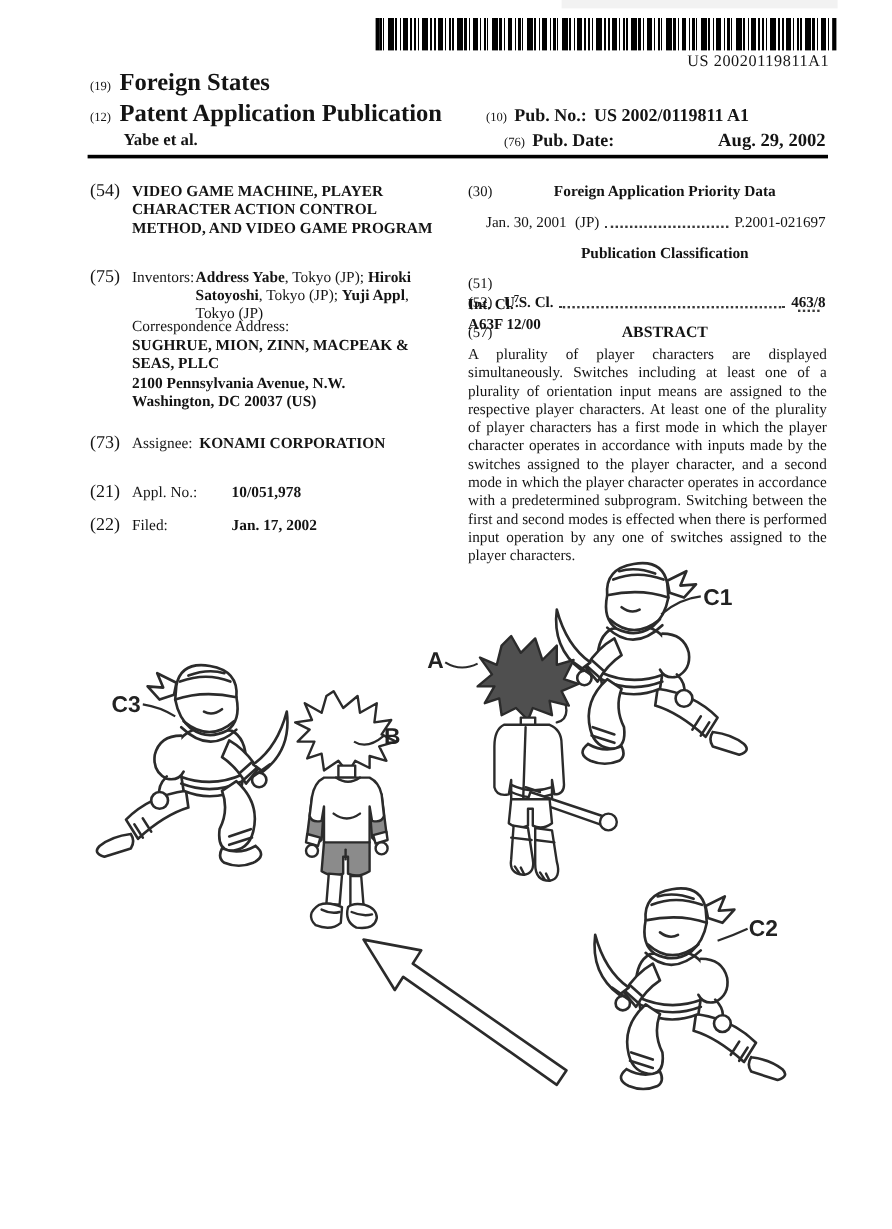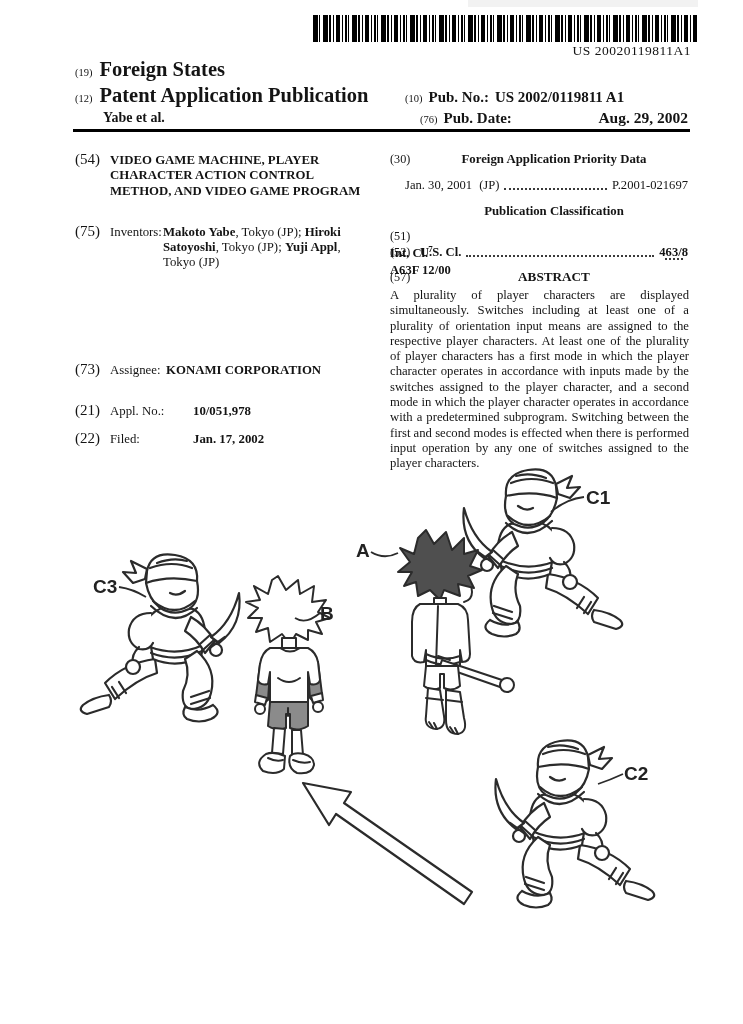--- a/index.html
+++ b/index.html
@@ -86,23 +86,30 @@
   <div class="abs rule" style="left:73px; top:129px; width:617px; height:3px;"></div>
 
   <div class="numrow" style="left:75px; top:151px; width:290px;">
     <span class="num">(54)</span>
     <span class="title-text">VIDEO GAME MACHINE, PLAYER CHARACTER ACTION CONTROL METHOD, AND VIDEO GAME PROGRAM</span>
   </div>
 
   <div class="numrow" style="left:75px; top:223px; width:300px;">
     <span class="num">(75)</span>
     <span class="inv-label">Inventors:</span>
-    <span class="inv-value"><span style="font-weight: bold;">Makoto Yabe</span><span>, Tokyo (JP); </span><span style="font-weight: bold;">Hiroki Satoyoshi</span><span>, Tokyo (JP); </span><span style="font-weight: bold;">Yuji Appl</span><span>, Tokyo (JP)</span></span>
-  </div>
-
+    <span class="inv-value"><span style="font-weight: bold;">Address Yabe</span><span>, Tokyo (JP); </span><span style="font-weight: bold;">Hiroki Satoyoshi</span><span>, Tokyo (JP); </span><span style="font-weight: bold;">Yuji Appl</span><span>, Tokyo (JP)</span></span>
+  </div>
+
+  <div class="abs corr" style="left:110px; top:265px; width:260px;">
+    <div>Correspondence Address:</div>
+    <div class="bold">SUGHRUE, MION, ZINN, MACPEAK &amp;</div>
+    <div class="bold">SEAS, PLLC</div>
+    <div class="bold">2100 Pennsylvania Avenue, N.W.</div>
+    <div class="bold">Washington, DC 20037 (US)</div>
+  </div>
 
   <div class="numrow" style="left:75px; top:361px; width:300px;">
     <span class="num">(73)</span>
     <span class="lbl-w">Assignee:</span>
     <span class="bold">KONAMI CORPORATION</span>
   </div>
 
   <div class="numrow" style="left:75px; top:402px; width:300px;">
     <span class="num">(21)</span>
     <span class="lbl-w2">Appl. No.:</span>

